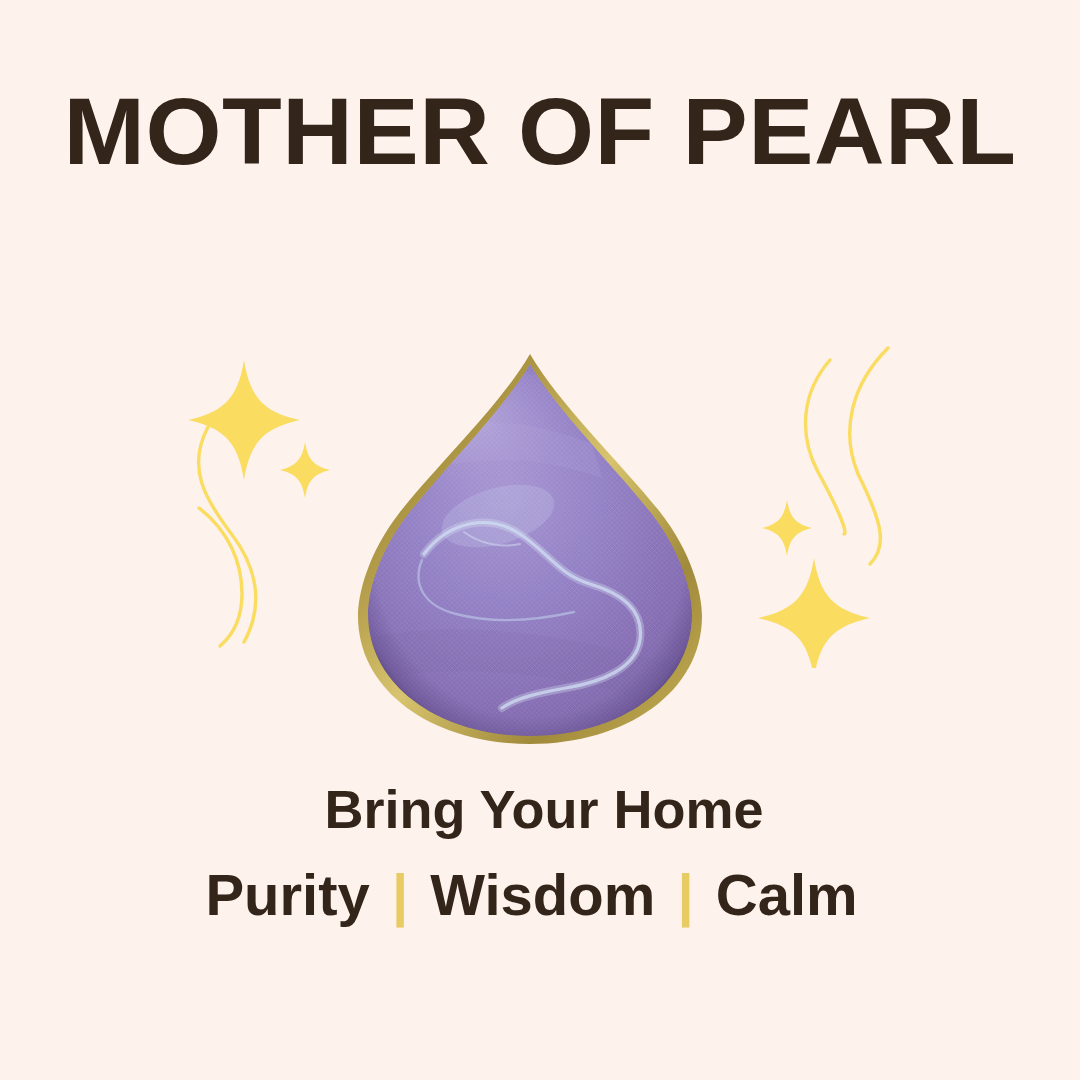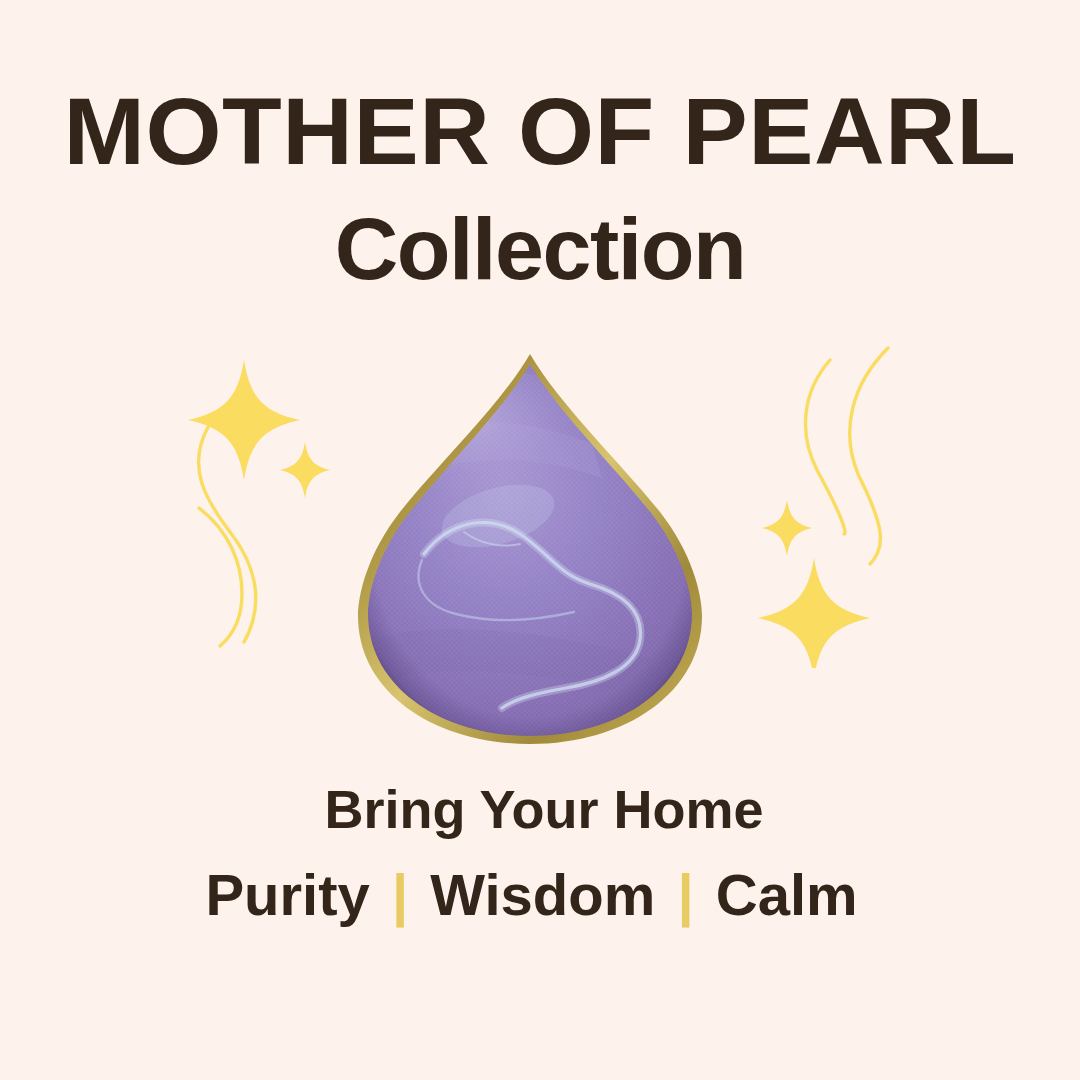--- a/index.html
+++ b/index.html
@@ -125,21 +125,20 @@
     padding: 0 6px;
   }
 </style>
 </head>
 <body>
 
 <div id="poster">
 
   <div class="headline-block">
     <div class="title-main">MOTHER OF PEARL</div>
-    <div class="title-sub">Collection</div>
   </div>
 
   <div class="art-area">
 
     <div class="sparkle-left">
       <svg width="190" height="300" viewBox="0 0 190 300" xmlns="http://www.w3.org/2000/svg">
 
         <path d="M36 77 C 14 118, 34 150, 58 182 C 86 218, 92 256, 72 292" fill="none" stroke="#F9DC60" stroke-width="3.4" stroke-linecap="round"></path>
 
         <path d="M27 158 C 58 182, 70 214, 70 244 C 70 268, 62 284, 48 296" fill="none" stroke="#F9DC60" stroke-width="3.4" stroke-linecap="round"></path>

